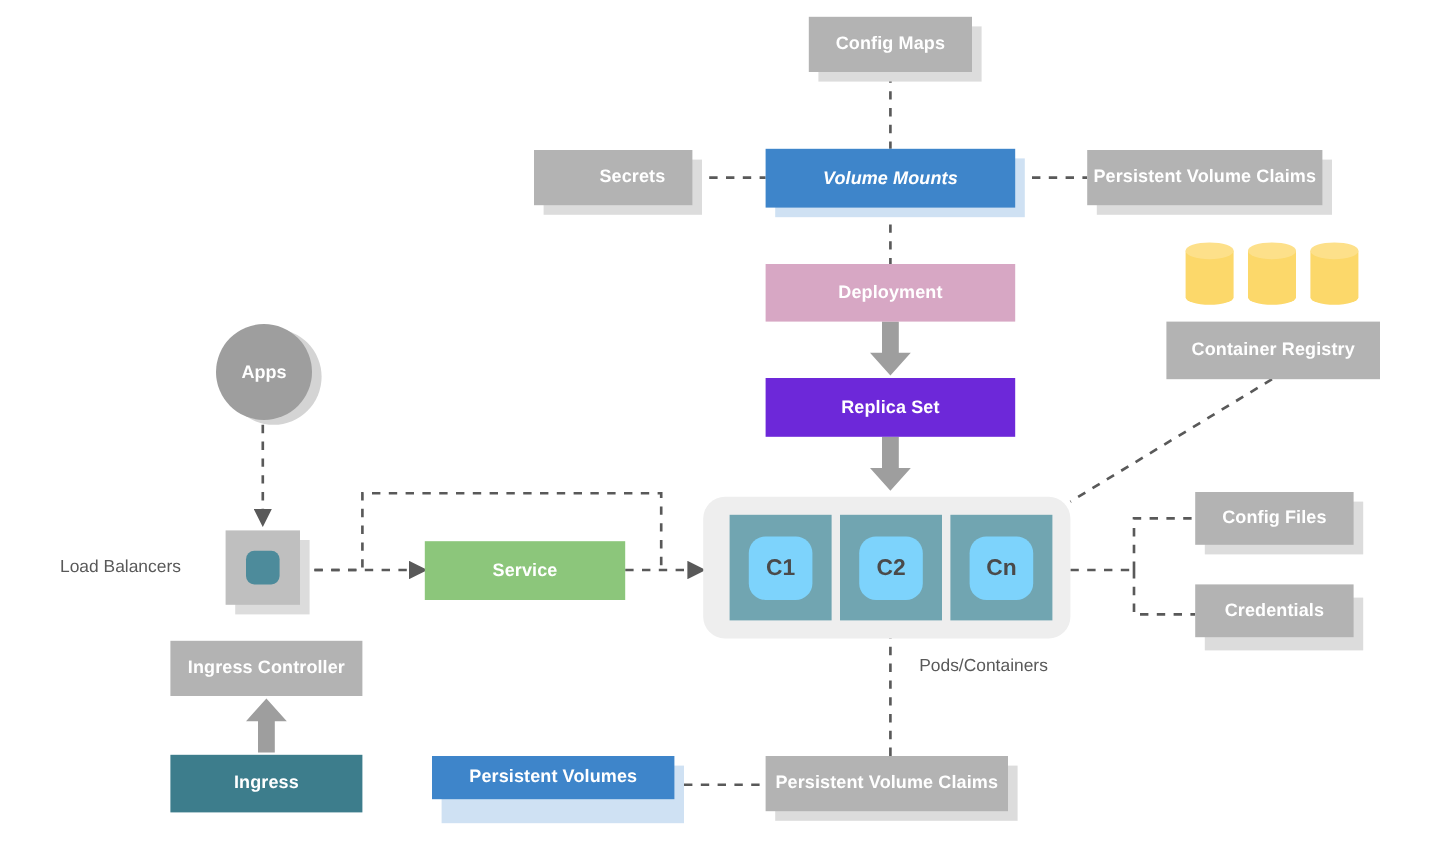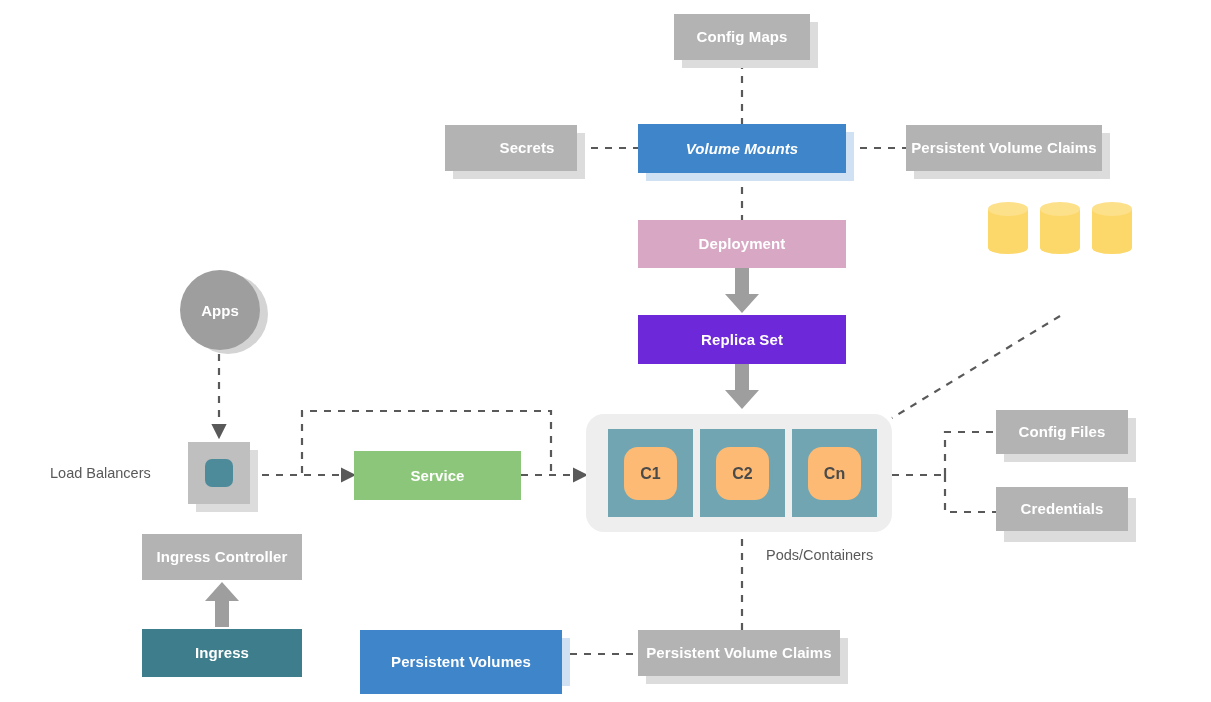--- a/index.html
+++ b/index.html
@@ -107,27 +107,27 @@
   .pod {
     position: absolute;
     background: #71a5b1;
     z-index: 3;
     display: flex;
     align-items: center;
     justify-content: center;
   }
   .container-box {
     position: absolute;
-    background: #fdba74;
+    background: #7dd3fc;
     border-radius: 14px;
     display: flex;
     align-items: center;
     justify-content: center;
     color: #4a4a4a;
-    font-size: 16px;
+    font-size: 19px;
     font-weight: bold;
     z-index: 4;
   }
 
   
   .cyl {
     position: absolute;
     z-index: 3;
   }
   .cyl-body {
@@ -223,20 +223,21 @@
   </div>
   <div class="cyl" style="left:1040px;top:202px;width:40px;height:52px;">
     <div class="cyl-body"></div>
       <div class="cyl-top"></div>
   </div>
   <div class="cyl" style="left:1092px;top:202px;width:40px;height:52px;">
     <div class="cyl-body"></div>
       <div class="cyl-top"></div>
   </div>
 
+  <div class="node c-gray" style="left:972px;top:268px;width:178px;height:48px;">Container Registry</div>
 
   <div class="shadow s-gray" style="left:1004px;top:418px;width:132px;height:44px;"></div>
   <div class="node c-gray" style="left:996px;top:410px;width:132px;height:44px;">Config Files</div>
 
   <div class="shadow s-gray" style="left:1004px;top:498px;width:132px;height:44px;"></div>
   <div class="node c-gray" style="left:996px;top:487px;width:132px;height:44px;">Credentials</div>
 
   <div class="circle-shadow" style="left:188px;top:274px;width:80px;height:80px;"></div>
   <div class="circle" style="left:180px;top:270px;width:80px;height:80px;background:#9e9e9e;">Apps</div>
 
@@ -245,21 +246,21 @@
   <div class="lb-inner" style="left:205px;top:459px;width:28px;height:28px;"></div>
   <div class="plainlabel" style="left:50px;top:465px;">Load Balancers</div>
 
   <div class="node c-green" style="left:354px;top:451px;width:167px;height:49px;">Service</div>
 
   <div class="node c-tealD" style="left:142px;top:629px;width:160px;height:48px;">Ingress</div>
 
   <div class="node c-gray" style="left:142px;top:534px;width:160px;height:46px;">Ingress Controller</div>
 
   <div class="shadow s-blue" style="left:368px;top:638px;width:202px;height:48px;"></div>
-  <div class="node c-blue" style="left:360px;top:630px;width:202px;height:64px;">Persistent Volumes</div>
+  <div class="node c-blue" style="left:360px;top:630px;width:202px;height:36px;">Persistent Volumes</div>
 
   <div class="shadow s-gray" style="left:646px;top:638px;width:202px;height:46px;"></div>
   <div class="node c-gray" style="left:638px;top:630px;width:202px;height:46px;">Persistent Volume Claims</div>
 
   <div class="pods-group" style="left:586px;top:414px;width:306px;height:118px;"></div>
 
   <div class="pod" style="left:608px;top:429px;width:85px;height:88px;"></div>
   <div class="container-box" style="left:624px;top:447px;width:53px;height:53px;">C1</div>
 
   <div class="pod" style="left:700px;top:429px;width:85px;height:88px;"></div>

